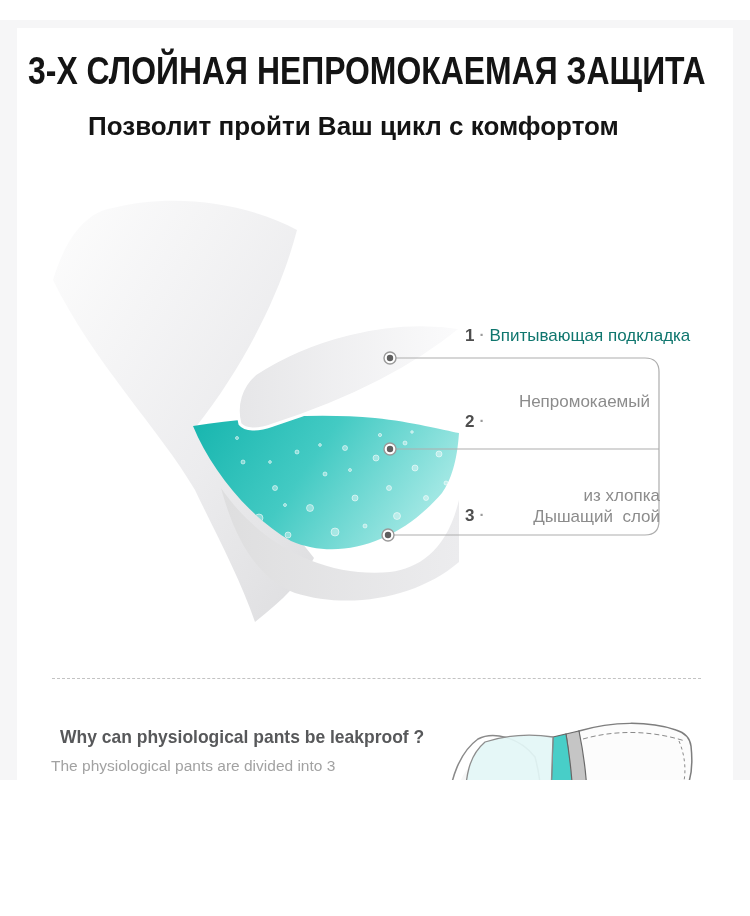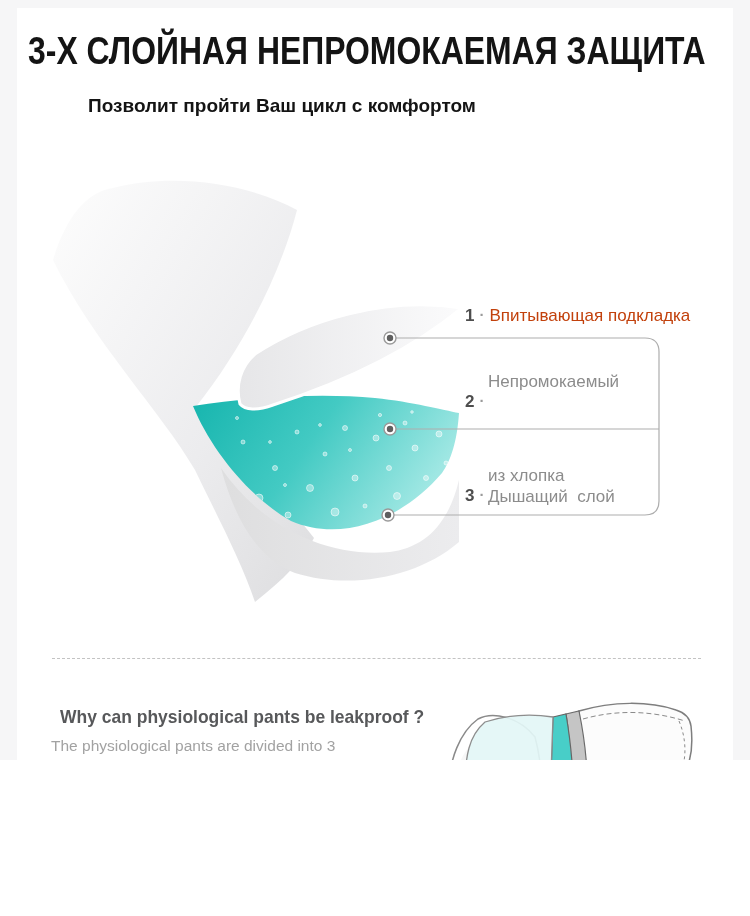--- a/index.html
+++ b/index.html
@@ -1,31 +1,31 @@
 <!DOCTYPE html>
 <html><head>
 <meta charset="utf-8">
 <style>
   html,body{margin:0;padding:0;}
   .page{position:relative;width:750px;height:760px;background:#f6f6f7;overflow:hidden;
-        font-family:"Liberation Sans","DejaVu Sans",sans-serif;}
+        font-family:"Liberation Sans","DejaVu Sans",sans-serif;margin-top:20px;}
   .card{position:absolute;left:17px;top:8px;width:716px;height:889px;background:#ffffff;}
   .abs{position:absolute;}
 
   .title{left:11px;top:24px;width:700px;font-size:38px;line-height:38px;font-weight:700;color:#141414;white-space:nowrap;}
   .squeeze{display:inline-block;transform:scaleX(.84);transform-origin:0 50%;}
-  .subtitle{left:71px;top:84px;font-size:19px;line-height:28px;font-weight:700;color:#141414;white-space:nowrap;}
+  .subtitle{left:71px;top:84px;font-size:26px;line-height:28px;font-weight:700;color:#141414;white-space:nowrap;}
 
   .diagram-svg{left:28px;top:172px;}
   .panty-svg{left:428px;top:682px;}
 
   .lbl-num{font-size:17px;font-weight:700;color:#4e4e4e;}
   .lbl-sep{font-size:15px;font-weight:700;color:#9a9a9a;padding:0 5px;vertical-align:1px;}
-  .lbl-text{font-size:17px;color:#c2410c;white-space:pre;}
-  .lbl-line{display:block;font-size:17px;line-height:21px;color:#8c8c8c;white-space:pre;text-align:left;}
+  .lbl-text{font-size:17px;color:#0f766e;white-space:pre;}
+  .lbl-line{display:block;font-size:17px;line-height:21px;color:#8c8c8c;white-space:pre;text-align:right;}
   .lbl1{left:448px;top:298px;}
   .num2{left:448px;top:384px;}
   .txt2{left:471px;top:363px;width:162px;}
   .num3{left:448px;top:478px;}
   .txt3{left:471px;top:457px;width:172px;}
 
   .divider{left:35px;top:650px;width:649px;height:0;border-top:1px dashed #c3c3c3;}
 
   .info-heading{left:43px;top:697px;font-size:19px;line-height:24px;font-weight:700;color:#57585a;white-space:nowrap;
                 transform:scaleX(.92);transform-origin:0 50%;}

